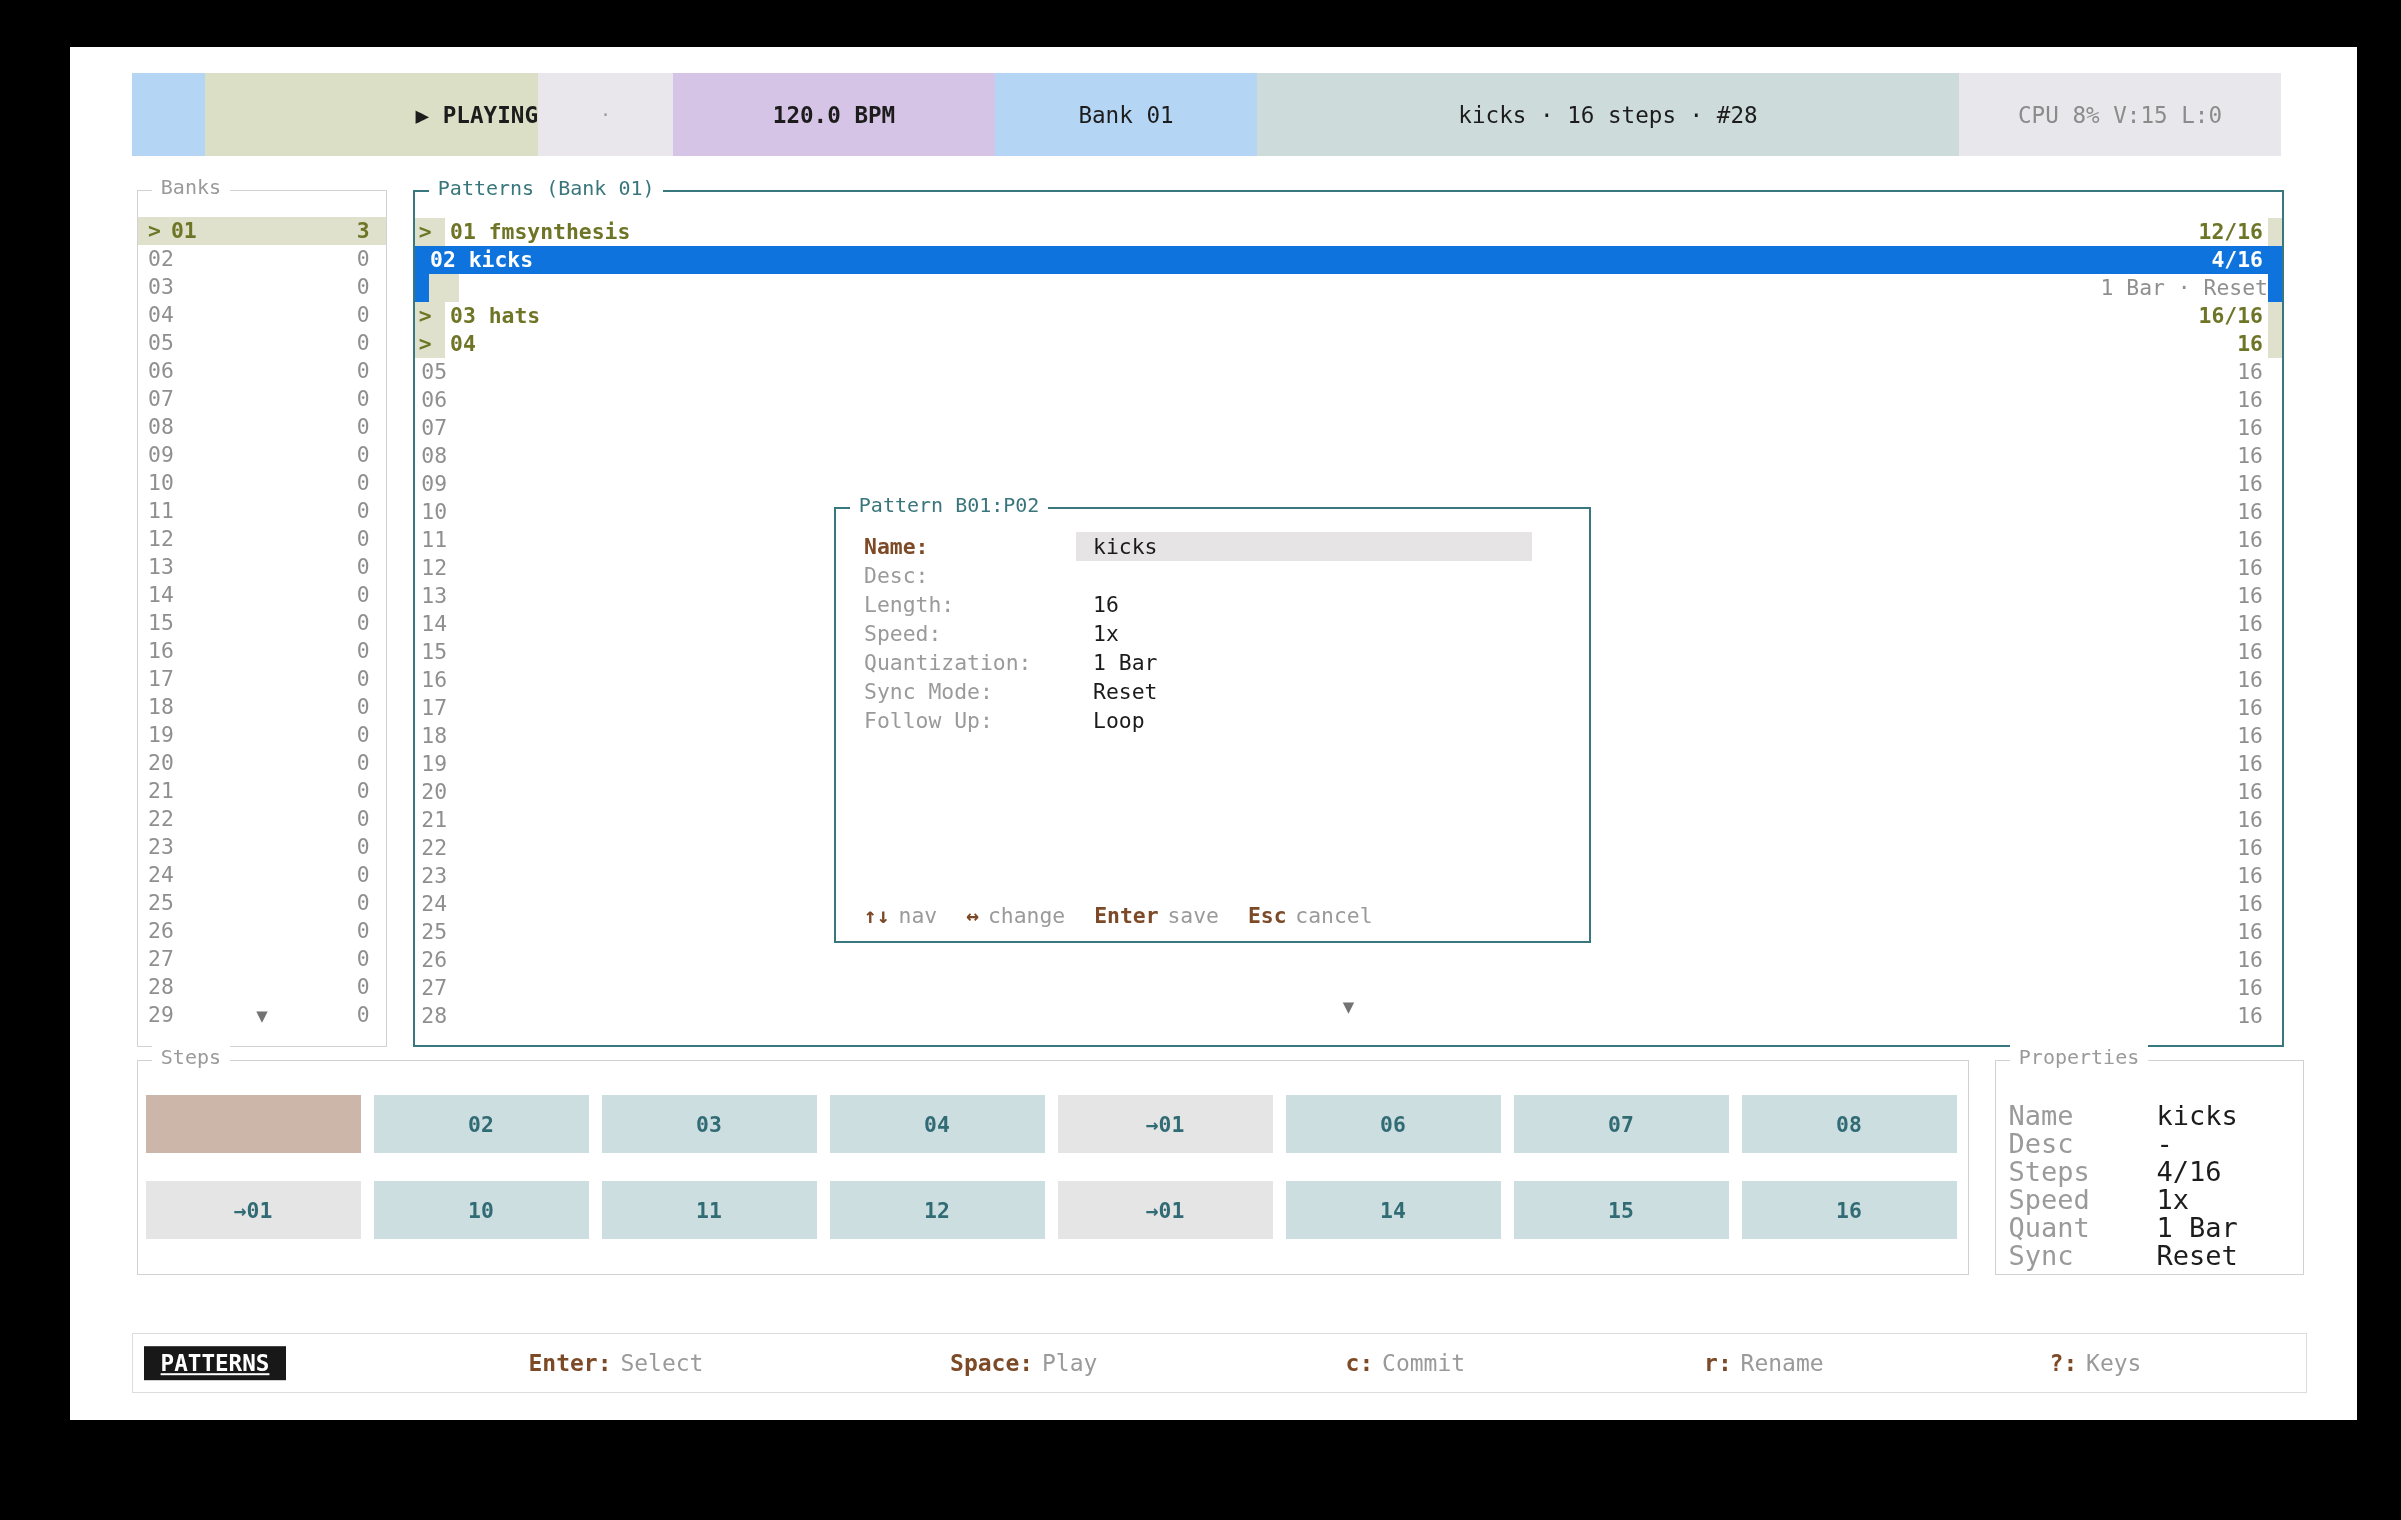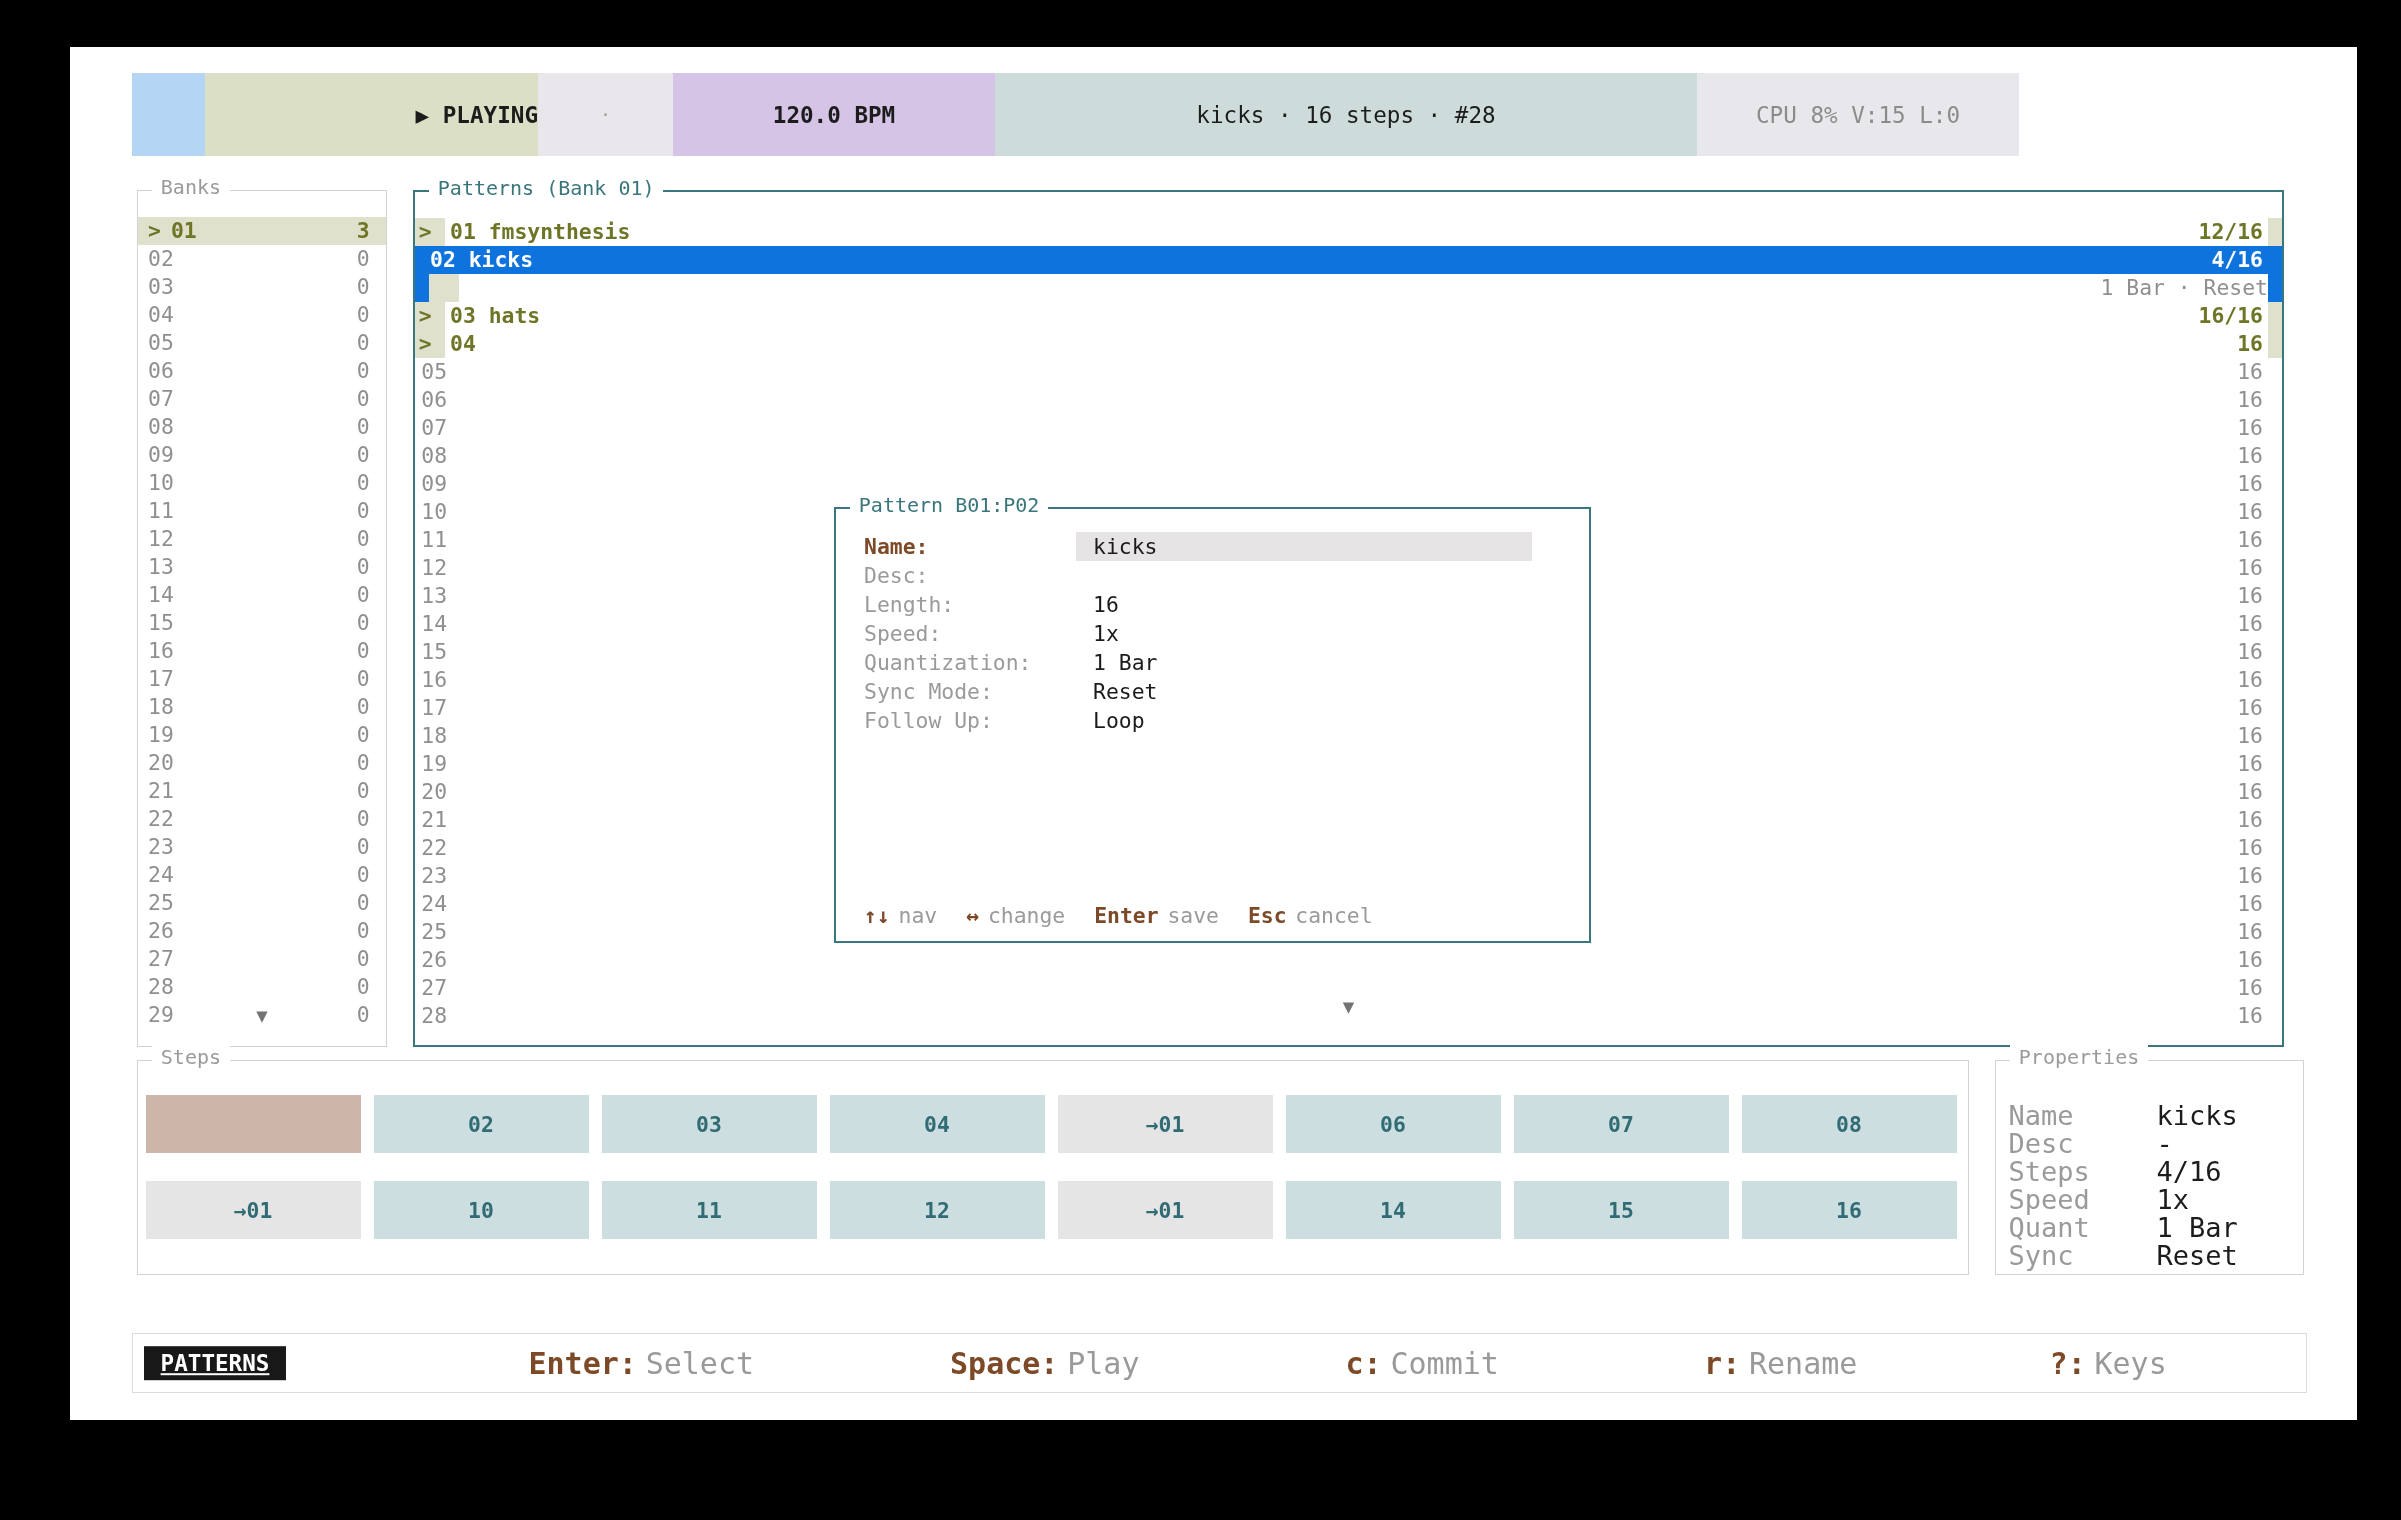--- a/index.html
+++ b/index.html
@@ -116,39 +116,42 @@
 
   
   #statusbar{
     position:absolute;left:62px;top:1286px;width:2175px;height:60px;
     background:#fff;border:1.9px solid #dcdcdc;box-sizing:border-box;
   }
   .badge{
     position:absolute;left:11.3px;top:50%;transform:translateY(-50%);
     background:#181818;color:#fff;font-weight:bold;padding:3.8px 16.3px;font-size:22.6px;text-decoration:underline;
   }
-  .sb-hint{position:absolute;top:50%;transform:translateY(-50%);font-size:30px;white-space:nowrap;}
+  .sb-hint{position:absolute;top:50%;transform:translateY(-50%);font-size:23px;white-space:nowrap;}
   .sb-hint .key{color:#7d4a28;font-weight:bold;}
   .sb-hint .lab{color:#9a9a9a;margin-left:8.8px;}
 </style>
 </head>
 <body>
 
 <div id="window">
 
   <div id="topbar">
     <div class="seg seg-lead"></div>
     <div class="seg seg-transport">
       <span>▶ PLAYING</span>
     </div>
     <div class="seg seg-sep">
       <span>·</span>
     </div>
     <div class="seg seg-bpm">
       <span>120.0 BPM</span>
+    </div>
+    <div class="seg seg-bank">
+      <span>Bank 01</span>
     </div>
     <div class="seg seg-pattern">
       <span>kicks · 16 steps · #28</span>
     </div>
     <div class="seg seg-stats">
       <span>CPU 8%  V:15  L:0</span>
     </div>
   </div>
 
   <div id="banks-panel" class="panel">

